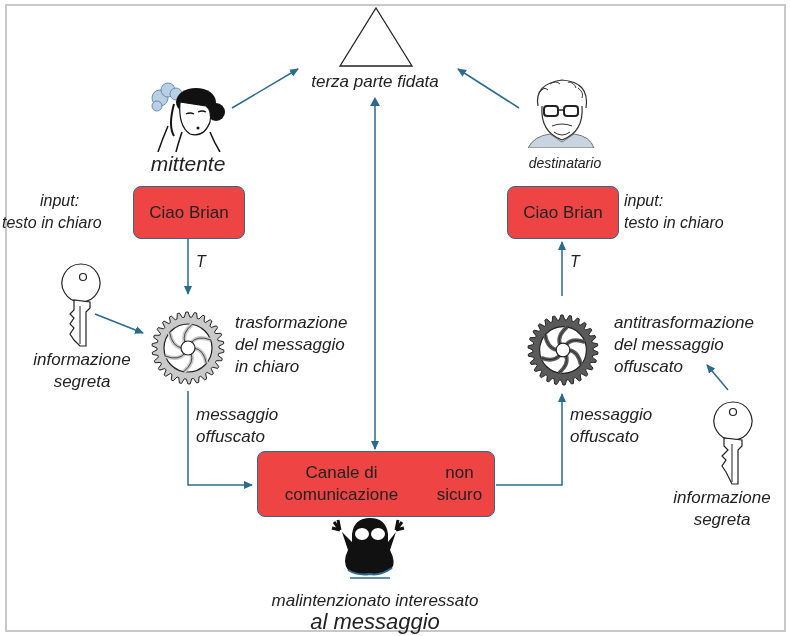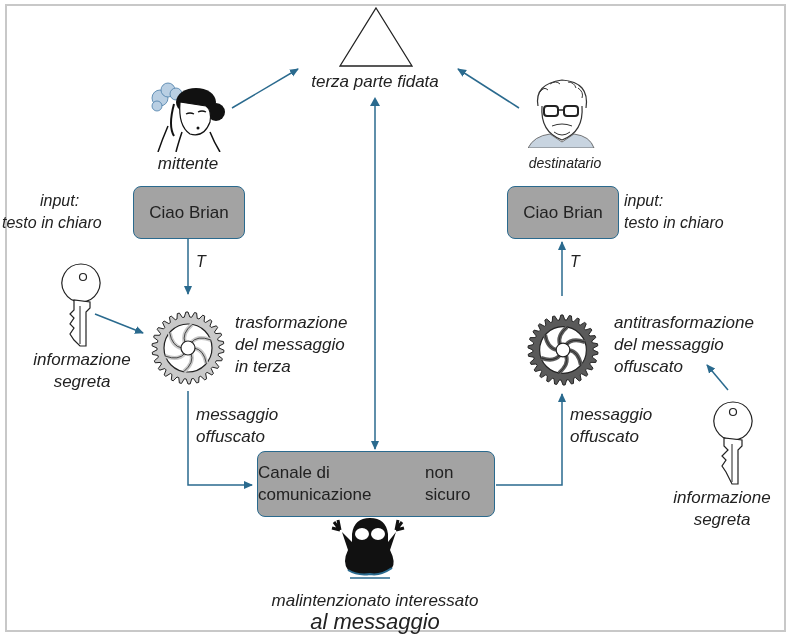--- a/index.html
+++ b/index.html
@@ -2,22 +2,22 @@
 <html><head>
 <meta charset="utf-8">
 <style>
   html, body { margin:0; padding:0; background:#ffffff; }
   body { width:791px; height:636px; position:relative; overflow:hidden;
          font-family: "Liberation Sans", sans-serif; color:#222; }
   .frame { position:absolute; left:5px; top:4px; width:777px; height:624px;
            border:2px solid #c8c8c8; background:#fff; }
   svg.wires { position:absolute; left:0; top:0; }
   .lbl { position:absolute; font-style:italic; font-size:16px; line-height:21px; color:#222; white-space:nowrap; }
-  .box { position:absolute; border:1.4px solid #2a6a8e; border-radius:8px; background:#a3a3a3;
-         display:flex; align-items:center; justify-content:center; text-align:left;
+  .box { position:absolute; border:1.4px solid #2a6a8e; border-radius:8px; background:#ef4444;
+         display:flex; align-items:center; justify-content:center; text-align:center;
          font-size:17px; color:#222; line-height:22px; }
   .ic { position:absolute; }
   .c { text-align:center; }
   .r { text-align:left; }
 </style>
 </head>
 <body>
 
 <div class="frame"></div>
 
@@ -64,21 +64,21 @@
       <circle cx="28" cy="18" r="6"></circle>
   </g>
   <ellipse cx="48" cy="26" rx="20" ry="14" fill="#111"></ellipse>
   <circle cx="68" cy="36" r="9" fill="#111"></circle>
   <path d="M32,26 Q30,50 42,58 Q56,62 62,46 Q64,34 58,30 Z" fill="#fff" stroke="#111" stroke-width="1.2"></path>
   <path d="M38,38 q4,-2 8,0 M50,36 q4,-2 8,0" stroke="#111" stroke-width="1.3" fill="none"></path>
   <circle cx="50" cy="52" r="1.5" fill="#111"></circle>
   <path d="M20,50 Q14,64 10,76 M62,56 Q66,66 72,76 M34,56 Q30,68 28,76" stroke="#111" stroke-width="1.5" fill="none"></path>
   <path d="M26,28 Q20,50 26,60" stroke="#111" stroke-width="2" fill="none"></path>
 </svg>
-<div class="lbl c" style="left:138px;top:153px;width:100px;font-size:17px">mittente</div>
+<div class="lbl c" style="left:138px;top:153px;width:100px;font-size:21px">mittente</div>
 
 <svg class="ic" style="left:528px;top:76px" width="70" height="72">
   <path d="M10,30 Q6,8 34,4 Q62,6 58,32" fill="#fff" stroke="#333" stroke-width="1.2"></path>
   <path d="M12,16 q4,-6 8,-2 M22,8 q6,-4 10,0 M40,6 q6,0 8,6 M50,12 q6,4 4,10" stroke="#333" stroke-width="1" fill="none"></path>
   <path d="M14,30 Q12,56 34,64 Q56,56 54,30" fill="#fff" stroke="#333" stroke-width="1.2"></path>
   <rect x="16" y="30" width="14" height="10" rx="3" fill="none" stroke="#222" stroke-width="2"></rect>
   <rect x="36" y="30" width="14" height="10" rx="3" fill="none" stroke="#222" stroke-width="2"></rect>
   <line x1="30" y1="34" x2="36" y2="34" stroke="#222" stroke-width="1.5"></line>
   <path d="M24,50 q10,-4 20,0 M26,56 q8,6 16,0" stroke="#333" stroke-width="1" fill="none"></path>
   <path d="M0,72 Q6,60 22,58 L34,66 L46,58 Q62,60 66,72 Z" fill="#c8d4e0" stroke="#555" stroke-width="0.8"></path>
@@ -117,21 +117,21 @@
     <path d="M-6,7.347880794884119e-16 Q-15.920066644448413,-1.5973346663492498 -18.356212494827723,-15.461224493704588" stroke="#c9c9c9" stroke-width="4" fill="none"></path>
     <path d="M-6,7.347880794884119e-16 Q-15.920066644448413,-1.5973346663492498 -18.356212494827723,-15.461224493704588" stroke="#222" stroke-width="0.8" fill="none"></path>
     <path d="M-3.0000000000000027,-5.19615242270663 Q-6.576700922820227,-14.58584947720823 4.211706937748499,-23.62755858463843" stroke="#c9c9c9" stroke-width="4" fill="none"></path>
     <path d="M-3.0000000000000027,-5.19615242270663 Q-6.576700922820227,-14.58584947720823 4.211706937748499,-23.62755858463843" stroke="#222" stroke-width="0.8" fill="none"></path>
     <path d="M3.000000000000001,-5.196152422706632 Q9.343365721628194,-12.988514810858987 22.567919432576232,-8.166334090933837" stroke="#c9c9c9" stroke-width="4" fill="none"></path>
     <path d="M3.000000000000001,-5.196152422706632 Q9.343365721628194,-12.988514810858987 22.567919432576232,-8.166334090933837" stroke="#222" stroke-width="0.8" fill="none"></path>
     <circle r="7" fill="#fff" stroke="#222" stroke-width="1.2"></circle>
   </svg>
 <div class="lbl" style="left:235px;top:312px;font-size:17px">trasformazione</div>
 <div class="lbl" style="left:235px;top:334px;font-size:17px">del messaggio</div>
-<div class="lbl" style="left:235px;top:356px;font-size:17px">in terza</div>
+<div class="lbl" style="left:235px;top:356px;font-size:17px">in chiaro</div>
 
 <svg class="ic" style="left:526px;top:313px" width="74" height="74" viewBox="-38 -38 76 76" id="gearR">
     <path d="M31.00,0.00 L35.93,2.17 L35.74,4.34 L30.49,5.59 L30.10,7.42 L34.37,10.71 L33.66,12.77 L28.27,12.72 L27.45,14.41 L30.81,18.62 L29.63,20.45 L24.40,19.12 L23.20,20.56 L25.46,25.46 L23.87,26.95 L19.12,24.40 L17.61,25.51 L18.62,30.81 L16.73,31.88 L12.72,28.27 L10.99,28.99 L10.71,34.37 L8.62,34.95 L5.59,30.49 L3.74,30.77 L2.17,35.93 L0.00,36.00 L-1.87,30.94 L-3.74,30.77 L-6.49,35.41 L-8.62,34.95 L-9.22,29.60 L-10.99,28.99 L-14.77,32.83 L-16.73,31.88 L-16.04,26.53 L-17.61,25.51 L-22.20,28.34 L-23.87,26.95 L-21.92,21.92 L-23.20,20.56 L-28.34,22.20 L-29.63,20.45 L-26.53,16.04 L-27.45,14.41 L-32.83,14.77 L-33.66,12.77 L-29.60,9.22 L-30.10,7.42 L-35.41,6.49 L-35.74,4.34 L-30.94,1.87 L-31.00,0.00 L-35.93,-2.17 L-35.74,-4.34 L-30.49,-5.59 L-30.10,-7.42 L-34.37,-10.71 L-33.66,-12.77 L-28.27,-12.72 L-27.45,-14.41 L-30.81,-18.62 L-29.63,-20.45 L-24.40,-19.12 L-23.20,-20.56 L-25.46,-25.46 L-23.87,-26.95 L-19.12,-24.40 L-17.61,-25.51 L-18.62,-30.81 L-16.73,-31.88 L-12.72,-28.27 L-10.99,-28.99 L-10.71,-34.37 L-8.62,-34.95 L-5.59,-30.49 L-3.74,-30.77 L-2.17,-35.93 L-0.00,-36.00 L1.87,-30.94 L3.74,-30.77 L6.49,-35.41 L8.62,-34.95 L9.22,-29.60 L10.99,-28.99 L14.77,-32.83 L16.73,-31.88 L16.04,-26.53 L17.61,-25.51 L22.20,-28.34 L23.87,-26.95 L21.92,-21.92 L23.20,-20.56 L28.34,-22.20 L29.63,-20.45 L26.53,-16.04 L27.45,-14.41 L32.83,-14.77 L33.66,-12.77 L29.60,-9.22 L30.10,-7.42 L35.41,-6.49 L35.74,-4.34 L30.94,-1.87 Z" fill="#5a5a5a" stroke="#222" stroke-width="1"></path>
     <circle r="24" fill="#fff" stroke="#222" stroke-width="1.2"></circle>
     <path d="M6,0 Q15.920066644448413,1.5973346663492505 18.356212494827723,15.461224493704584" stroke="#5a5a5a" stroke-width="4" fill="none"></path>
     <path d="M6,0 Q15.920066644448413,1.5973346663492505 18.356212494827723,15.461224493704584" stroke="#222" stroke-width="0.8" fill="none"></path>
     <path d="M3.000000000000001,5.196152422706632 Q6.576700922820216,14.585849477208235 -4.2117069377485015,23.62755858463843" stroke="#5a5a5a" stroke-width="4" fill="none"></path>
     <path d="M3.000000000000001,5.196152422706632 Q6.576700922820216,14.585849477208235 -4.2117069377485015,23.62755858463843" stroke="#222" stroke-width="0.8" fill="none"></path>
     <path d="M-2.9999999999999987,5.196152422706632 Q-9.343365721628196,12.988514810858986 -22.567919432576222,8.166334090933855" stroke="#5a5a5a" stroke-width="4" fill="none"></path>
     <path d="M-2.9999999999999987,5.196152422706632 Q-9.343365721628196,12.988514810858986 -22.567919432576222,8.166334090933855" stroke="#222" stroke-width="0.8" fill="none"></path>

